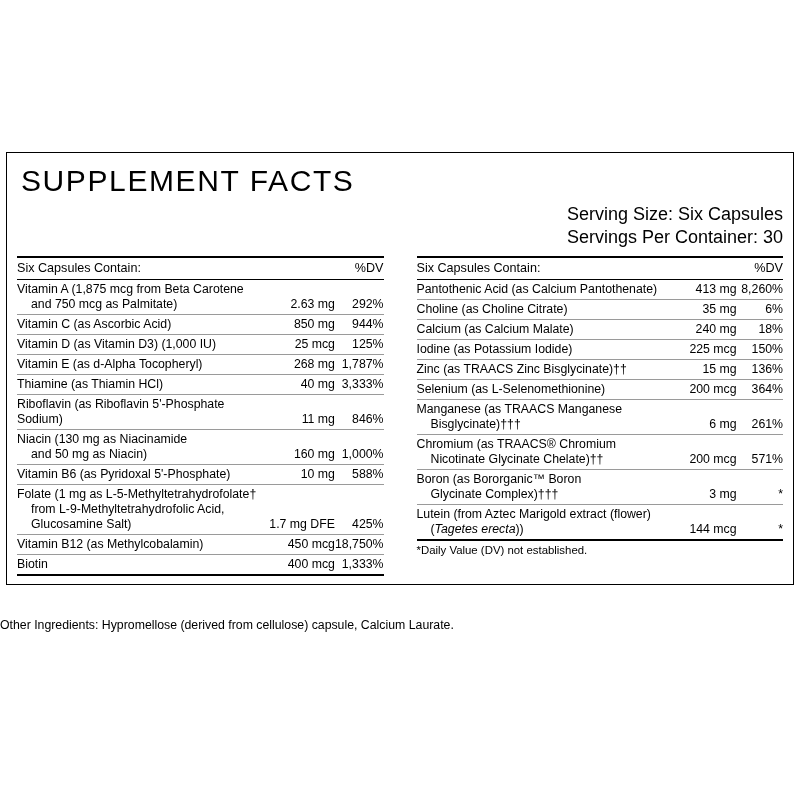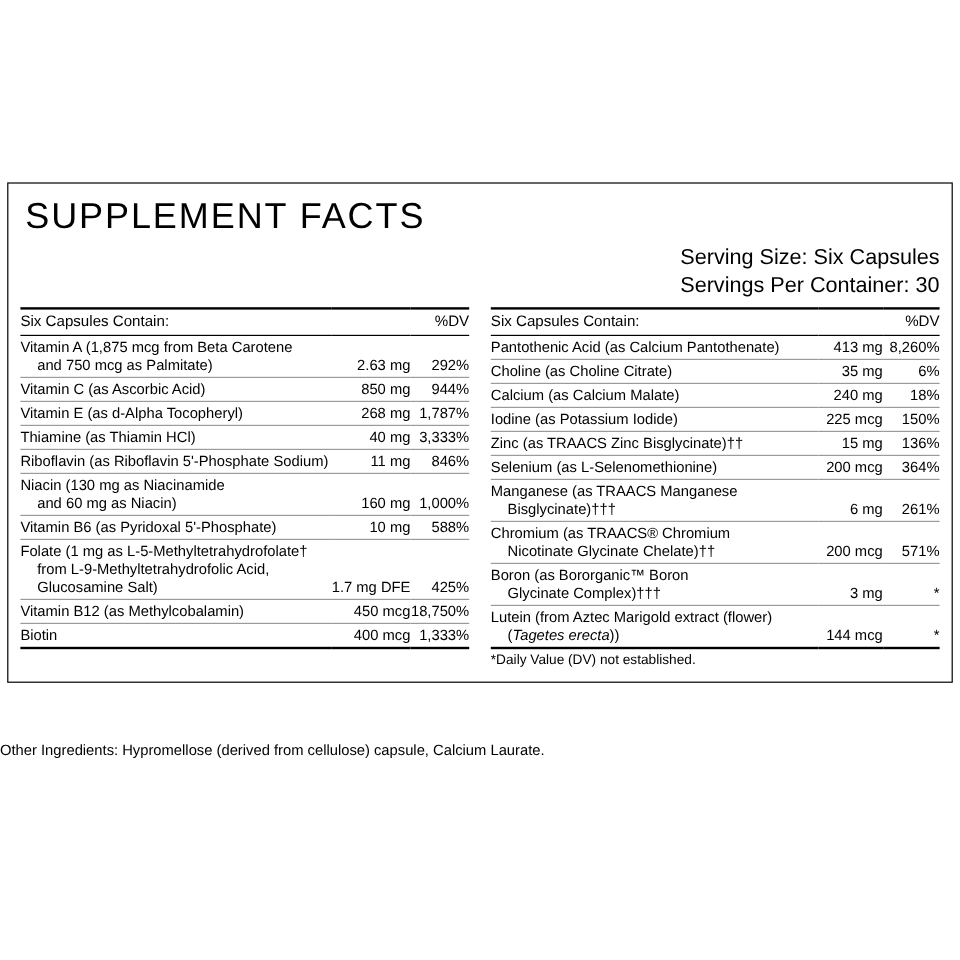--- a/index.html
+++ b/index.html
@@ -38,21 +38,21 @@
   .serving-line {
     font-size: 18px;
     margin-left: 4px;
     line-height: 1.28;
     text-align: right;
   }
 
   .columns {
     display: flex;
     margin-top: 7px;
-    gap: 0;
+    gap: 15px;
   }
   .col {
     width: 50%;
     box-sizing: border-box;
   }
   .col.left { padding-right: 9px; }
   .col.right { padding-left: 9px; }
 
   table.facts {
     width: 100%;
@@ -125,20 +125,25 @@
           <td class="amt">2.63 mg</td>
           <td class="dv">292%</td>
         </tr>
 
         <tr>
           <td class="name">Vitamin C (as Ascorbic Acid)</td>
           <td class="amt">850 mg</td>
           <td class="dv">944%</td>
         </tr>
 
+        <tr>
+          <td class="name">Vitamin D (as Vitamin D3) (1,000 IU)</td>
+          <td class="amt">25 mcg</td>
+          <td class="dv">125%</td>
+        </tr>
 
         <tr>
           <td class="name">Vitamin E (as d-Alpha Tocopheryl)</td>
           <td class="amt">268 mg</td>
           <td class="dv">1,787%</td>
         </tr>
 
         <tr>
           <td class="name">Thiamine (as Thiamin HCl)</td>
           <td class="amt">40 mg</td>
@@ -147,21 +152,21 @@
 
         <tr>
           <td class="name">Riboflavin (as Riboflavin 5'-Phosphate Sodium)</td>
           <td class="amt">11 mg</td>
           <td class="dv">846%</td>
         </tr>
 
         <tr>
           <td class="name">
             <span>Niacin (130 mg as Niacinamide</span>
-            <span class="indent">and 60 mg as Niacin)</span>
+            <span class="indent">and 50 mg as Niacin)</span>
           </td>
           <td class="amt">160 mg</td>
           <td class="dv">1,000%</td>
         </tr>
 
         <tr>
           <td class="name">Vitamin B6 (as Pyridoxal 5'-Phosphate)</td>
           <td class="amt">10 mg</td>
           <td class="dv">588%</td>
         </tr>

